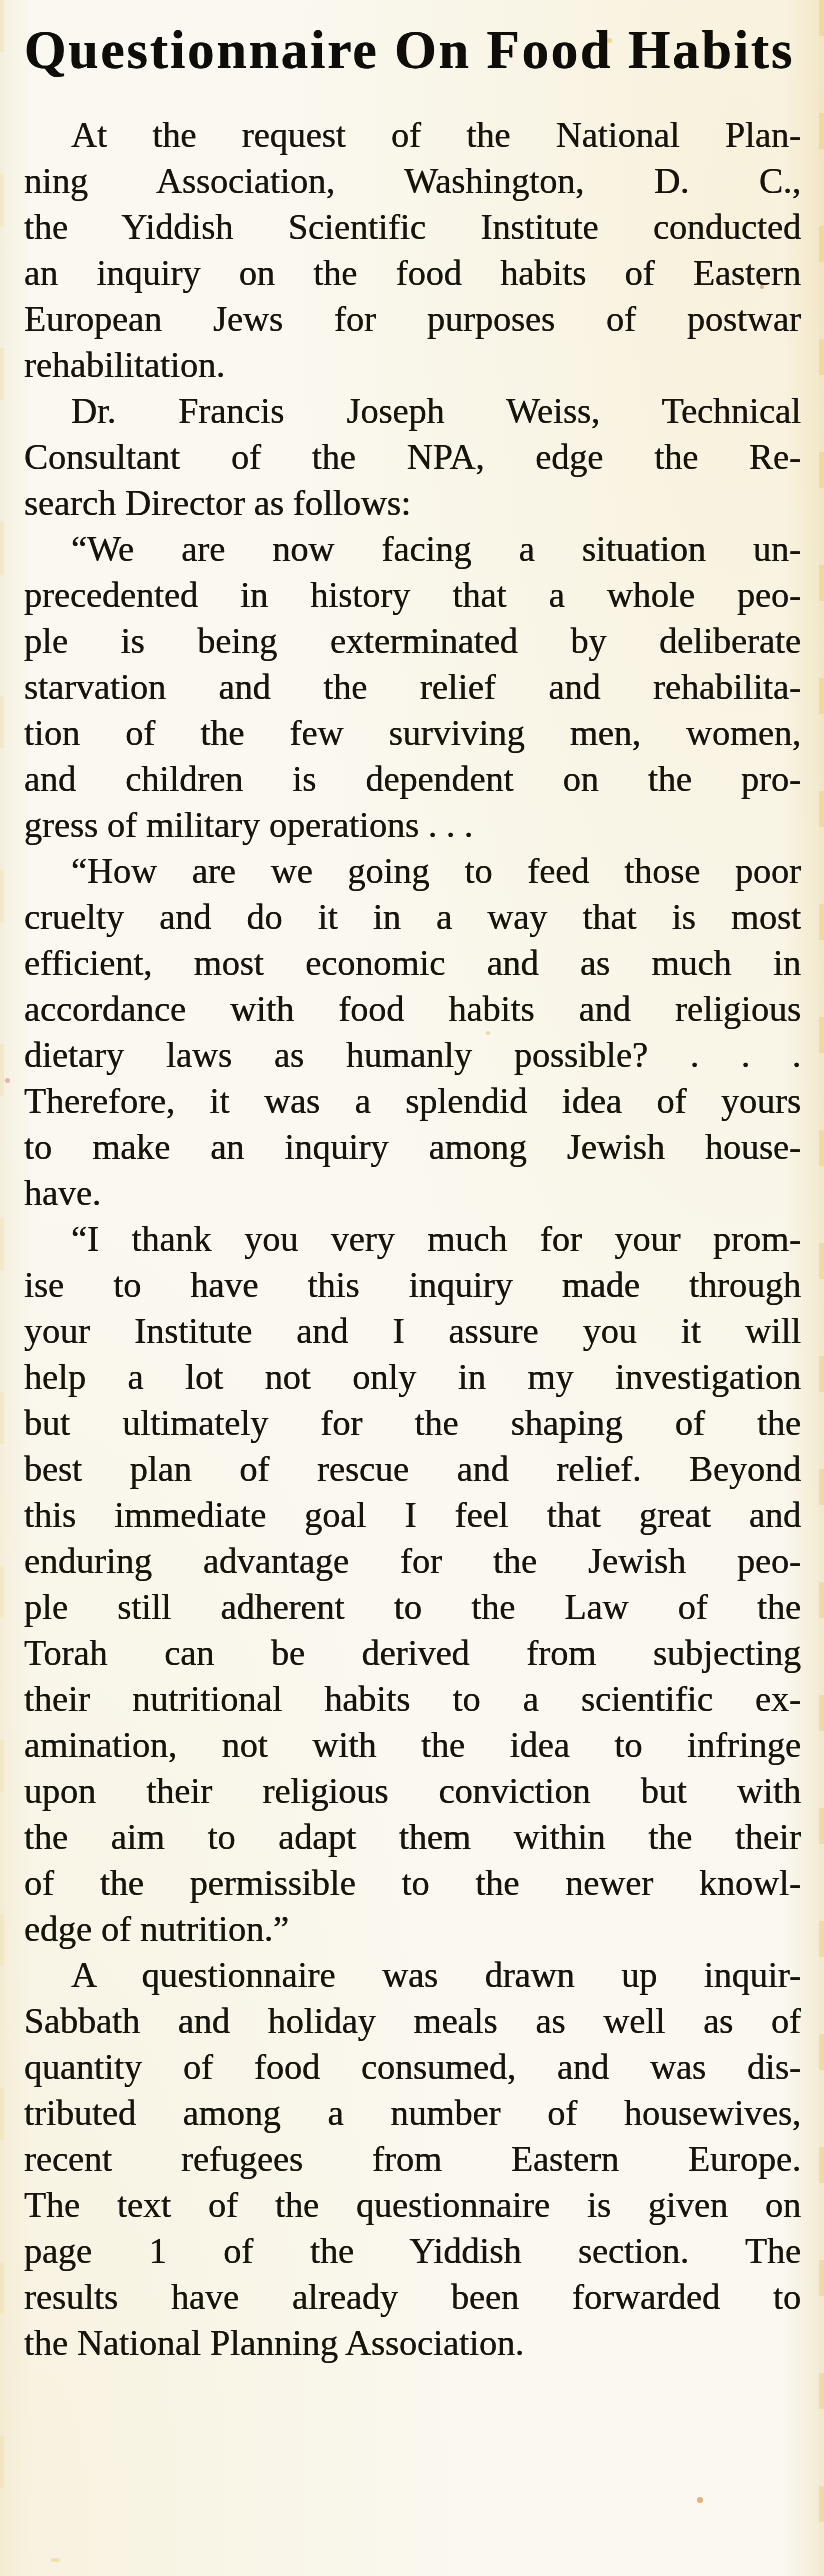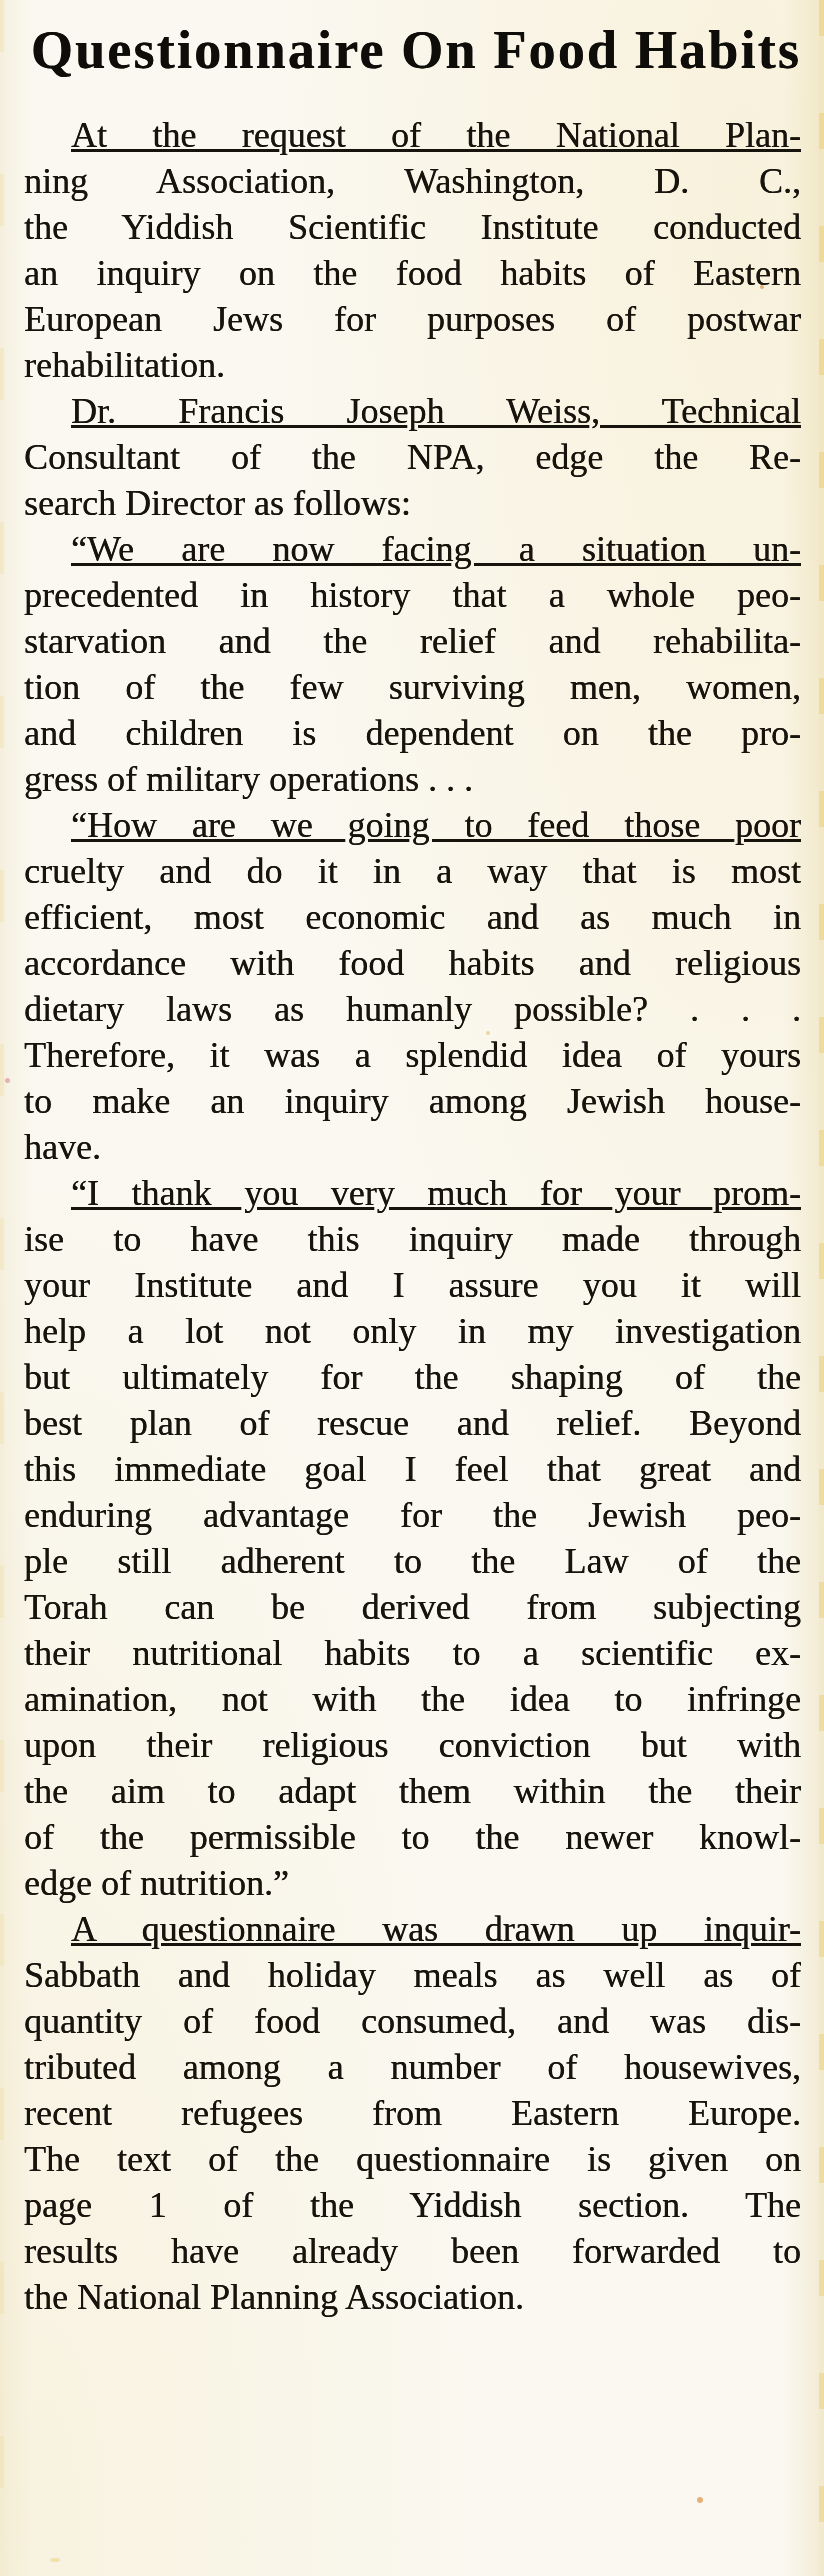--- a/index.html
+++ b/index.html
@@ -28,35 +28,34 @@
 
   .title {
     margin: 0 0 31px 0;
     font-size: 54px;
     font-weight: 700;
     line-height: 1.15;
     letter-spacing: 2.2px;
     white-space: nowrap;
     color: #0f0d09;
     text-shadow: 0.4px 0 0 #0f0d09;
-    text-align: right;
   }
 
   .paragraph { margin: 0; }
 
   .body-line {
     height: 46px;
     font-size: 36px;
     line-height: 46px;
     text-align: justify;
     text-align-last: justify;
     text-shadow: 0.3px 0 0 currentColor;
     overflow: hidden;
   }
-  .body-line.first { text-indent: 47px; text-decoration: underline; }
+  .body-line.first { text-indent: 47px; }
   .body-line.last  { text-align-last: left; }
 
   
   .edge-artifact-right {
     position: absolute; top: 0; right: 0; width: 5.2px; height: 100%;
     background: repeating-linear-gradient(180deg,
       rgba(233,194,80,0.38) 0 36px, rgba(233,194,80,0.05) 36px 113px);
     pointer-events: none;
   }
   .edge-artifact-left {
@@ -98,20 +97,21 @@
           <div class="body-line last">rehabilitation.</div>
         </div>
         <div class="paragraph">
           <div class="body-line first">Dr. Francis Joseph Weiss, Technical</div>
           <div class="body-line">Consultant of the NPA, edge the Re-</div>
           <div class="body-line last">search Director as follows:</div>
         </div>
         <div class="paragraph">
           <div class="body-line first">“We are now facing a situation un-</div>
           <div class="body-line">precedented in history that a whole peo-</div>
+          <div class="body-line">ple is being exterminated by deliberate</div>
           <div class="body-line">starvation and the relief and rehabilita-</div>
           <div class="body-line">tion of the few surviving men, women,</div>
           <div class="body-line">and children is dependent on the pro-</div>
           <div class="body-line last">gress of military operations . . .</div>
         </div>
         <div class="paragraph">
           <div class="body-line first">“How are we going to feed those poor</div>
           <div class="body-line">cruelty and do it in a way that is most</div>
           <div class="body-line">efficient, most economic and as much in</div>
           <div class="body-line">accordance with food habits and religious</div>

